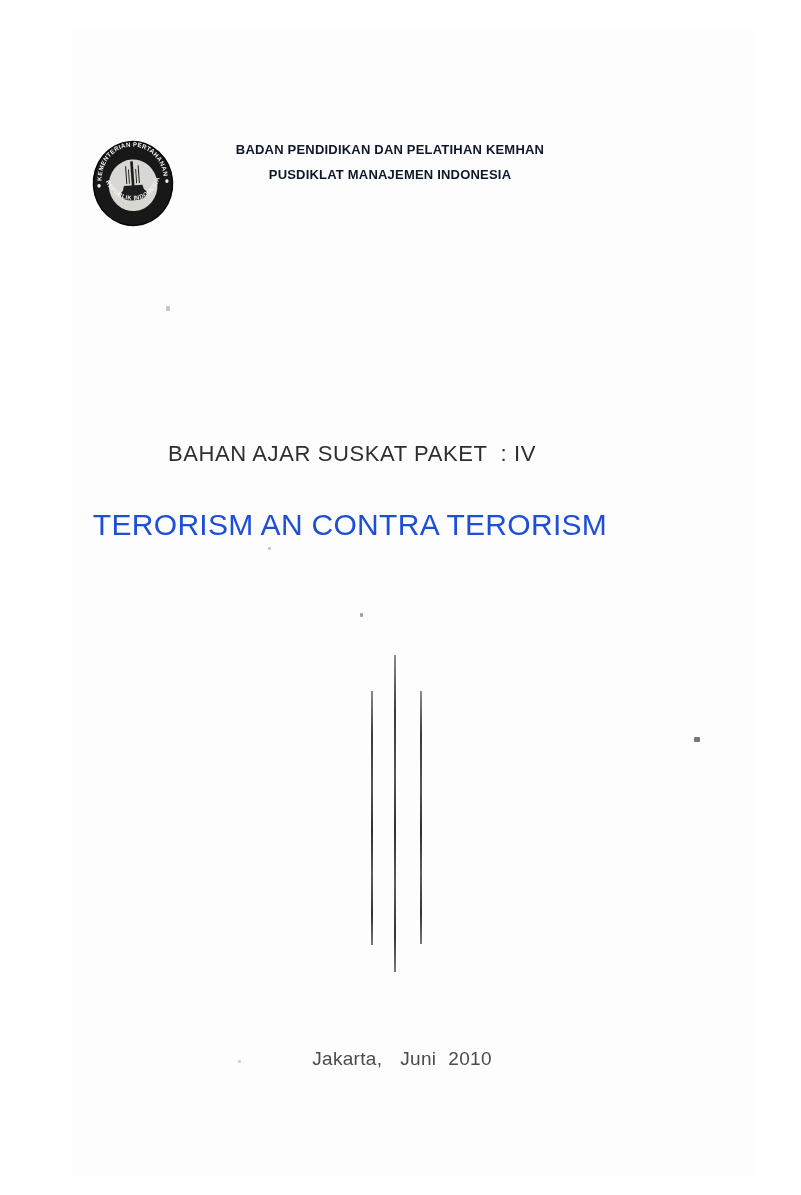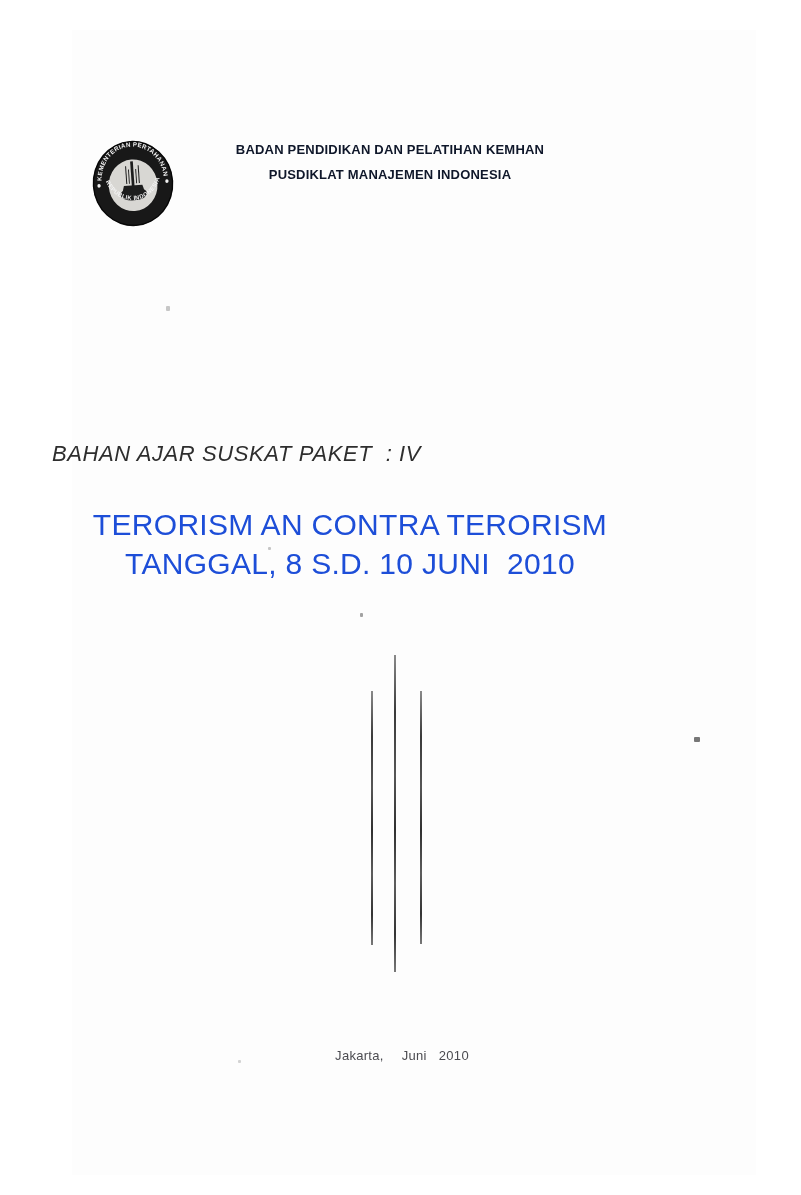--- a/index.html
+++ b/index.html
@@ -45,26 +45,26 @@
     font-size: 13px;
     line-height: 25px;
     letter-spacing: 0.2px;
   }
   
   .course-line {
     position: absolute;
     left: 52px;
     top: 441px;
     width: 600px;
+    text-align: center;
     color: #2e2e2e;
     font-size: 22px;
     font-weight: 400;
     letter-spacing: 0.6px;
     white-space: pre-wrap;
-    font-style: italic;
   }
   
   .title-block {
     position: absolute;
     left: 50px;
     top: 505px;
     width: 600px;
     text-align: center;
     color: #1d4ed8;
     font-size: 30px;
@@ -85,21 +85,21 @@
   .vline.mid   { left: 394px; top: 655px; height: 317px; }
   .vline.right { left: 420px; top: 691px; height: 253px; width: 1.6px; }
   
   .footer-line {
     position: absolute;
     left: 102px;
     top: 1048px;
     width: 600px;
     text-align: center;
     color: #4b4b50;
-    font-size: 13px;
+    font-size: 19px;
     font-weight: 400;
     letter-spacing: 0.3px;
   }
   .footer-line .place { margin-right: 18px; }
   .footer-line .month { margin-right: 12px; }
   
   .speck {
     position: absolute;
     border-radius: 1px;
   }
@@ -150,21 +150,20 @@
 
   <div class="header-text">
     <div>BADAN PENDIDIKAN DAN PELATIHAN KEMHAN</div>
     <div>PUSDIKLAT MANAJEMEN INDONESIA</div>
   </div>
 
   <div class="course-line">BAHAN AJAR SUSKAT PAKET  : IV</div>
 
   <div class="title-block">
     <div class="l1">TERORISM AN CONTRA TERORISM</div>
-    <div class="l2">TANGGAL, 8 S.D. 10 JUNI  2010</div>
   </div>
 
   <div class="vline left"></div>
   <div class="vline mid"></div>
   <div class="vline right"></div>
 
   <div class="speck s1"></div>
   <div class="speck s2"></div>
   <div class="speck s3"></div>
   <div class="speck s4"></div>

